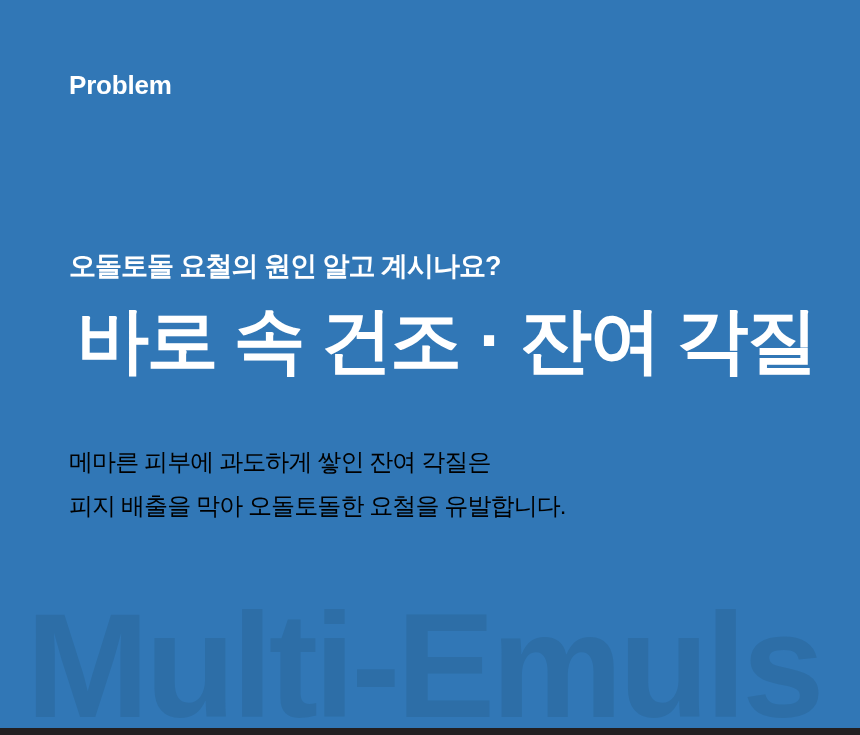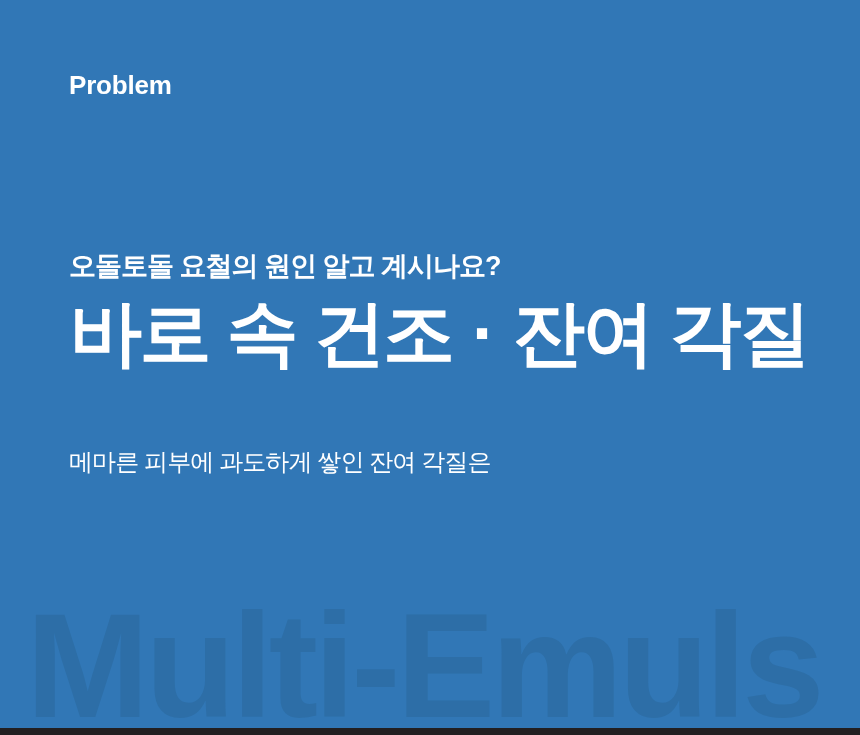--- a/index.html
+++ b/index.html
@@ -74,42 +74,42 @@
     letter-spacing: -1px;
     color: #ffffff;
     line-height: 1.3;
     white-space: nowrap;
   }
 
   .headline {
     position: absolute;
     left: 66px;
     top: 288px;
-    margin: 4px;
+    margin: 11px;
     font-size: 72px;
     font-weight: 700;
     letter-spacing: -2.5px;
     color: #ffffff;
     line-height: 1.15;
     white-space: nowrap;
   }
 
   .headline .sep {
     padding: 0 2px;
   }
 
   .bodycopy {
     position: absolute;
     left: 69px;
     top: 440px;
     margin: 0;
     font-size: 24px;
     font-weight: 500;
     letter-spacing: -0.9px;
-    color: #ffffff;
+    color: #000000;
     line-height: 44px;
     white-space: nowrap;
   }
 
   .bodycopy .line {
     display: block;
   }
 
   
   .bottom-strip {
@@ -137,19 +137,20 @@
     <p class="kicker">오돌토돌 요철의 원인 알고 계시나요?</p>
 
     <h1 class="headline">
       <span>바로 속 건조</span>
       <span class="sep">·</span>
       <span>잔여 각질</span>
     </h1>
 
     <p class="bodycopy">
       <span class="line">메마른 피부에 과도하게 쌓인 잔여 각질은</span>
+      <span class="line">피지 배출을 막아 오돌토돌한 요철을 유발합니다.</span>
     </p>
 
   </div>
 
   <div class="bottom-strip"></div>
 
 </div>
 
 </body></html>

